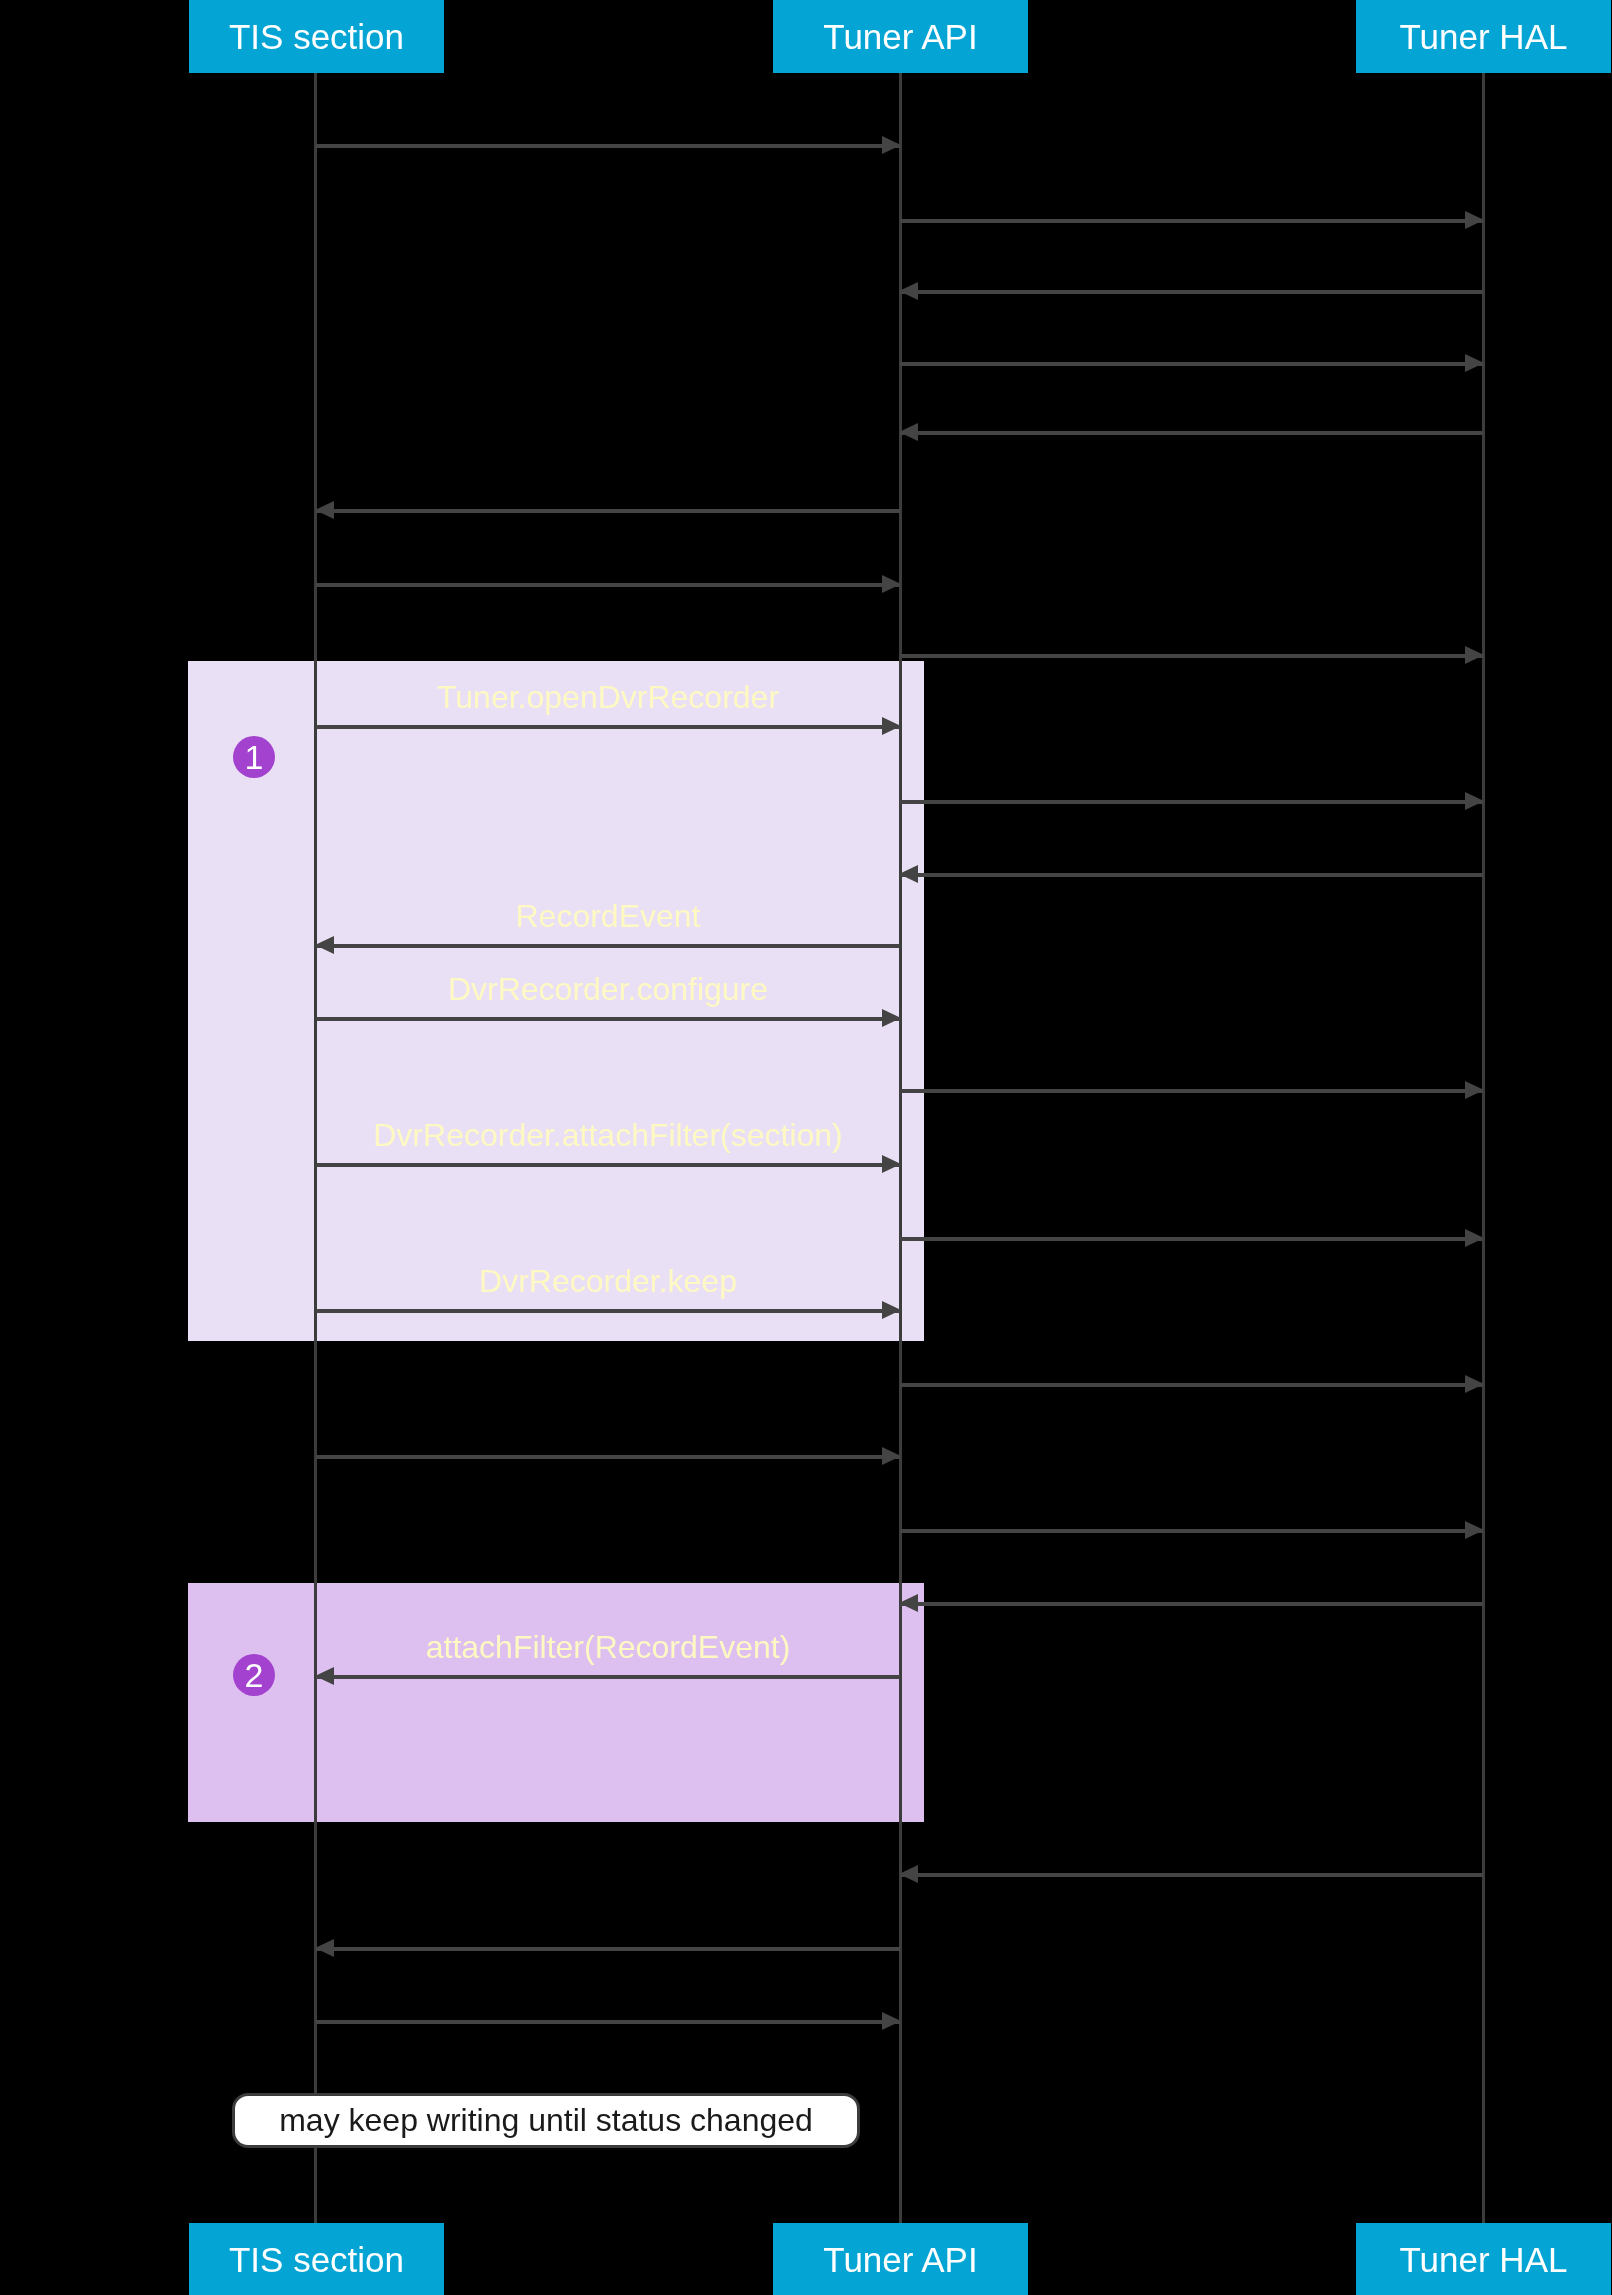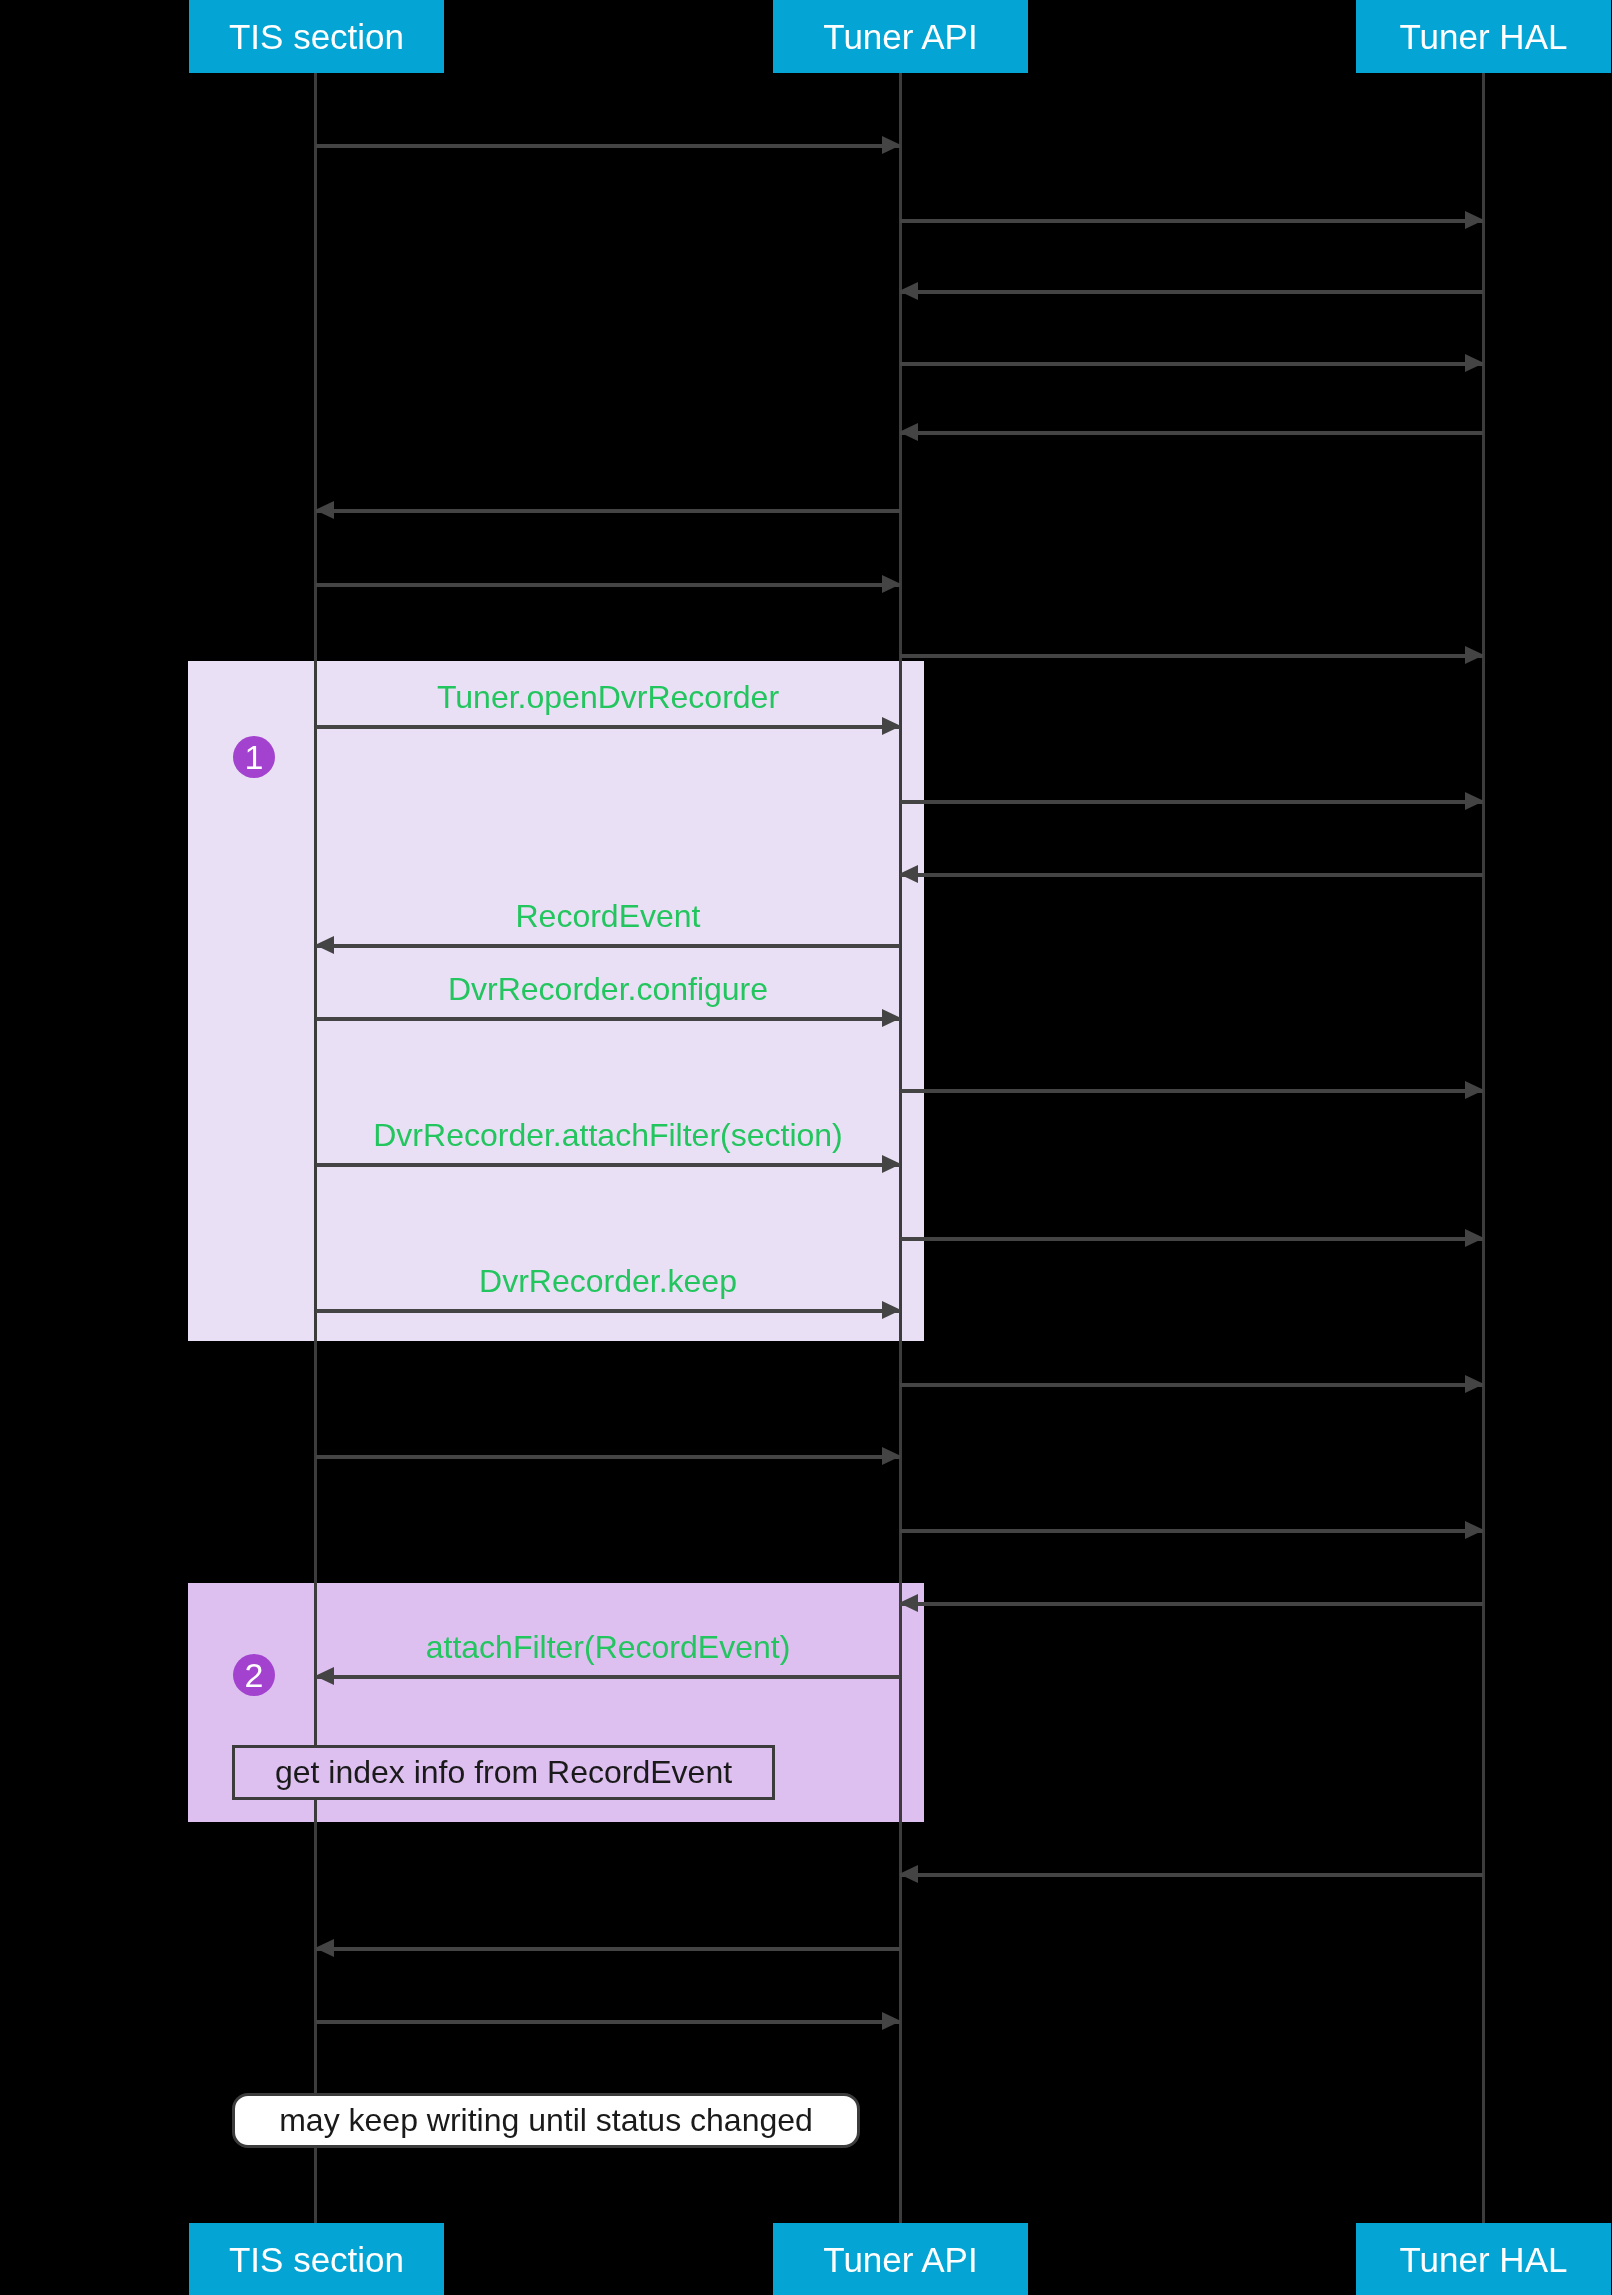--- a/index.html
+++ b/index.html
@@ -61,21 +61,21 @@
   }
   .msg.left .head {
     left: -0.7px;
     border-right: 19px solid #444444;
   }
   .msg .label {
     position: absolute;
     bottom: 8.7px;
     width: 100%;
     text-align: center;
-    color: #22c55e;
+    color: #fef9c3;
     font-size: 32px;
     white-space: nowrap;
   }
   
   .fragment {
     position: absolute;
     box-sizing: border-box;
   }
   .fragment.f1 { background: #EAE0F5; }
   .fragment.f2 { background: #DDBFF0; }
@@ -252,23 +252,20 @@
       <div class="head"></div>
     <div class="label"></div>
   </div>
 
   <div class="msg left" style="left:316px; top:1675px; width:584px;">
     <div class="line" style="width:584px;"></div>
       <div class="head"></div>
     <div class="label">attachFilter(RecordEvent)</div>
   </div>
 
-  <div class="note on-frag" style="left:232px; top:1745px; width:543px; height:55px;">
-    <span>get index info from RecordEvent</span>
-  </div>
 
   <div class="msg left" style="left:900px; top:1873px; width:583px;">
     <div class="line" style="width:583px;"></div>
       <div class="head"></div>
     <div class="label"></div>
   </div>
 
   <div class="msg left" style="left:316px; top:1947px; width:584px;">
     <div class="line" style="width:584px;"></div>
       <div class="head"></div>

